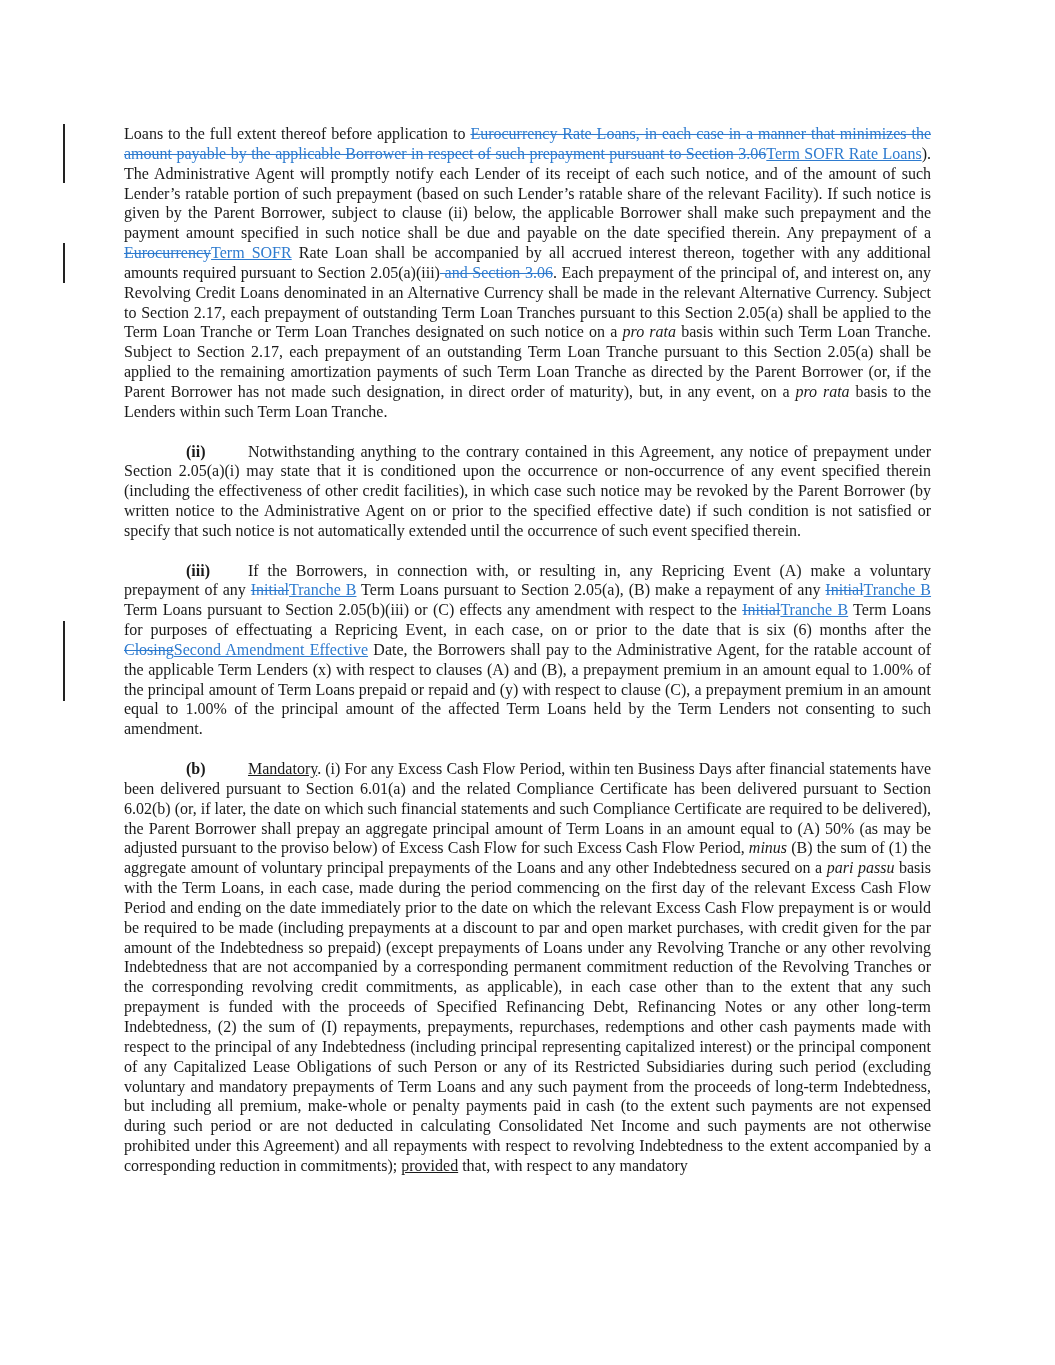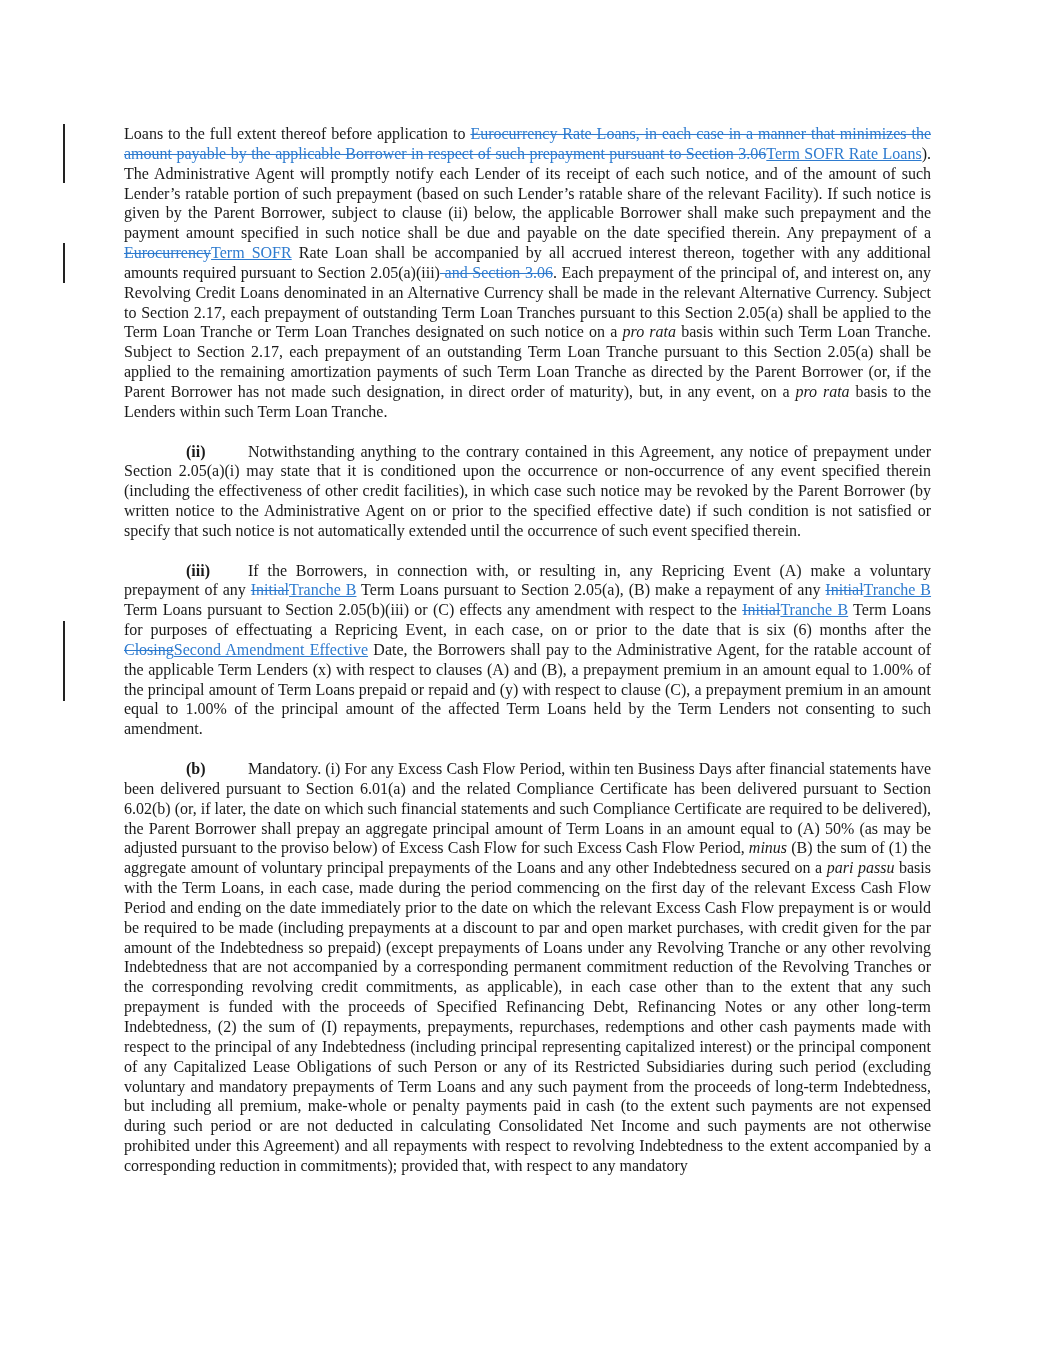--- a/index.html
+++ b/index.html
@@ -6,21 +6,21 @@
     body { width: 1055px; height: 1365px; position: relative; overflow: hidden; }
     .page {
       position: absolute; left: 124px; top: 124px; width: 807px;
       font-family: "Liberation Serif", "DejaVu Serif", serif;
       font-size: 16px; line-height: 19.85px; color: #1a1a1a;
       text-align: justify;
     }
     .para { margin: 0 0 19.85px 0; }
     .ins { color: #2e7bcf; text-decoration: underline; text-decoration-color: #2e7bcf; }
     .del { color: #2e7bcf; text-decoration: line-through; text-decoration-color: #2e7bcf; }
-    .ul { }
+    .ul { text-decoration: underline; }
     .num { display: inline-block; width: 62px; font-weight: bold; }
     .indent { display: inline-block; width: 62px; }
     .change-bar { position: absolute; left: 63px; width: 2px; background: #222; }
   </style>
 </head>
 <body>
 
 <div class="change-bar" style="top:124px;height:59px;"></div>
 <div class="change-bar" style="top:243px;height:40px;"></div>
 <div class="change-bar" style="top:621px;height:80px;"></div>

